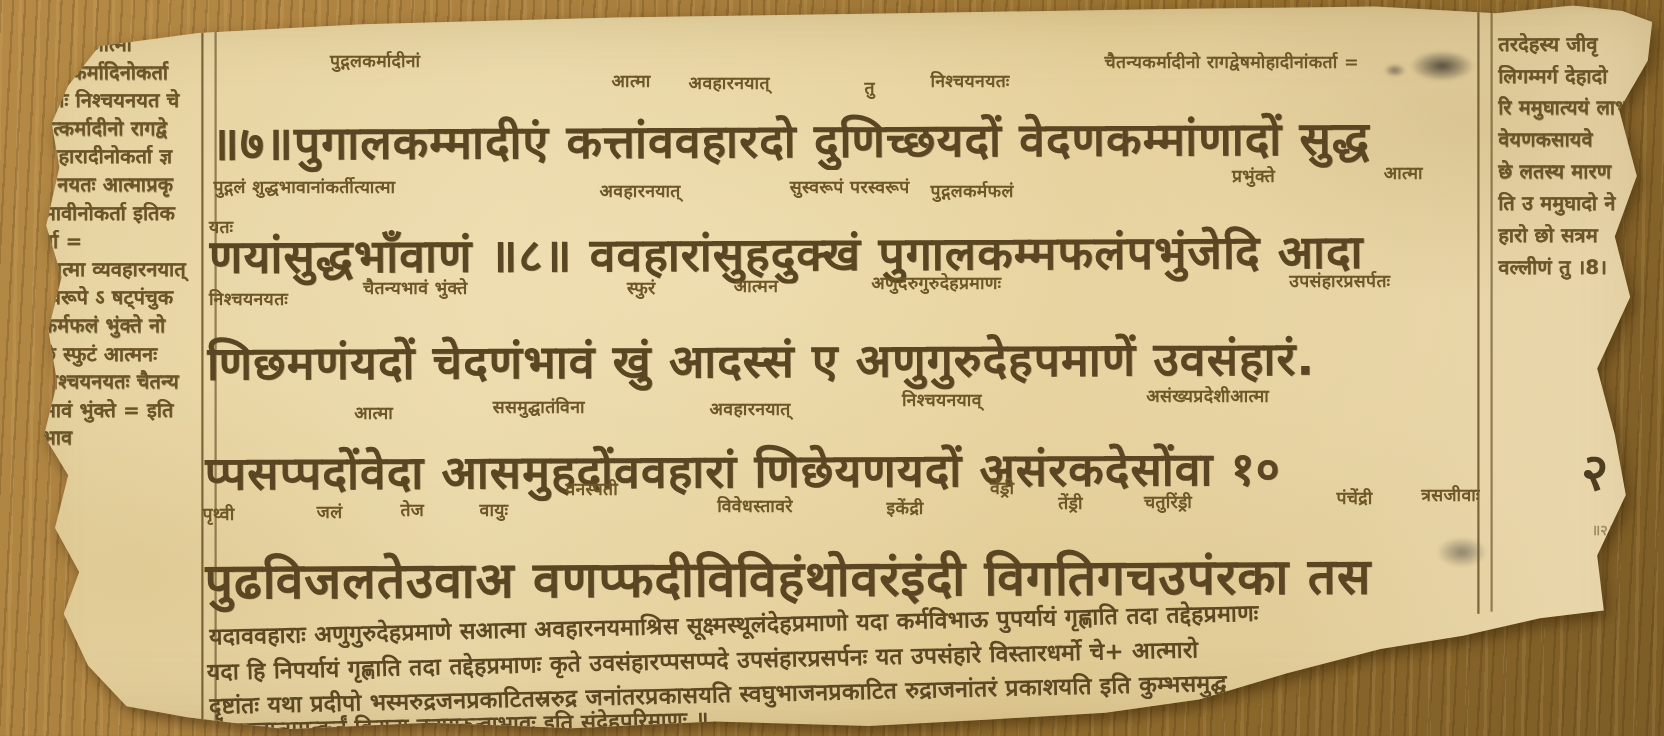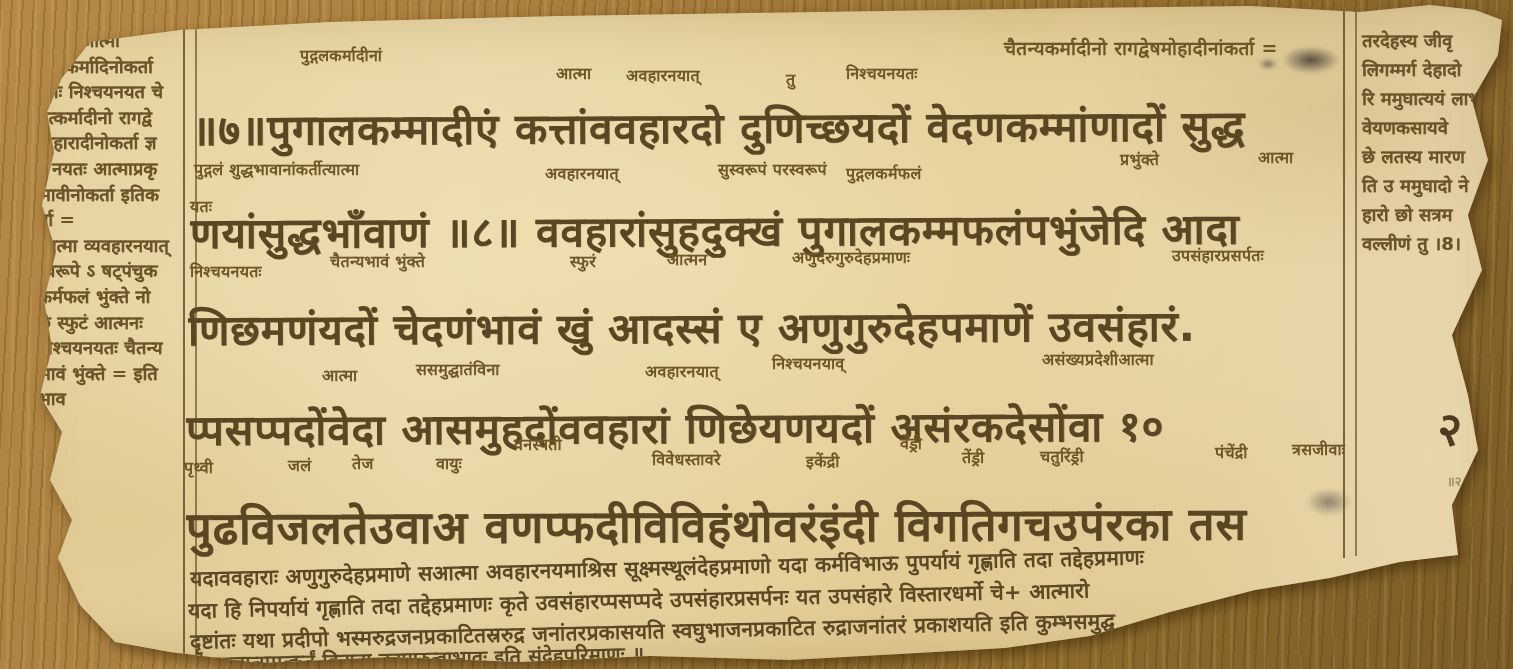--- a/index.html
+++ b/index.html
@@ -93,21 +93,21 @@
 छे लतस्य मारण
 ति उ ममुघादो ने
 हारो छो सत्रम
 वल्लीणं तु ।8।</div>
 
       <div class="gloss" style="left:300px;top:44px">पुद्गलकर्मादीनां</div>
       <div class="gloss" style="left:556px;top:62px">आत्मा</div>
       <div class="gloss" style="left:626px;top:64px">अवहारनयात्</div>
       <div class="gloss" style="left:786px;top:68px">तु</div>
       <div class="gloss" style="left:846px;top:62px">निश्चयनयतः</div>
-      <div class="gloss" style="left:1004px;top:35px;font-size:19px">चैतन्यकर्मादीनो रागद्वेषमोहादीनांकर्ता =</div>
+      <div class="gloss" style="left:1004px;top:45px;font-size:16px">चैतन्यकर्मादीनो रागद्वेषमोहादीनांकर्ता =</div>
 
       <div class="main-line" style="left:192px;top:100px">॥७॥पुगालकम्मादीएं कत्तांववहारदो दुणिच्छयदों वेदणकम्मांणादों सुद्ध</div>
 
       <div class="gloss" style="left:194px;top:158px">पुद्गलं शुद्धभावानांकर्तीत्यात्मा</div>
       <div class="gloss" style="left:190px;top:195px">यतः</div>
       <div class="gloss" style="left:545px;top:162px">अवहारनयात्</div>
       <div class="gloss" style="left:718px;top:158px">सुस्वरूपं परस्वरूपं</div>
       <div class="gloss" style="left:846px;top:162px">पुद्गलकर्मफलं</div>
       <div class="gloss" style="left:1120px;top:148px">प्रभुंक्ते</div>
       <div class="gloss" style="left:1258px;top:146px">आत्मा</div>
@@ -117,30 +117,30 @@
       <div class="gloss" style="left:190px;top:260px">निश्चयनयतः</div>
       <div class="gloss" style="left:330px;top:250px">चैतन्यभावं भुंक्ते</div>
       <div class="gloss" style="left:570px;top:250px">स्फुरं</div>
       <div class="gloss" style="left:667px;top:248px">आत्मन</div>
       <div class="gloss" style="left:792px;top:246px">अणुदरुगुरुदेहप्रमाणः</div>
       <div class="gloss" style="left:1172px;top:244px">उपसंहारप्रसर्पतः</div>
 
       <div class="main-line" style="left:188px;top:300px">णिछमणंयदों चेदणंभावं खुं आदस्सं ए अणुगुरुदेहपमाणें उवसंहारं.</div>
 
       <div class="gloss" style="left:322px;top:364px">आत्मा</div>
-      <div class="gloss" style="left:416px;top:358px">ससमुद्घातंविना</div>
+      <div class="gloss" style="left:448px;top:358px">ससमुद्घातंविना</div>
       <div class="gloss" style="left:645px;top:360px">अवहारनयात्</div>
-      <div class="gloss" style="left:772px;top:352px">निश्चयनयाव्</div>
+      <div class="gloss" style="left:820px;top:352px">निश्चयनयाव्</div>
       <div class="gloss" style="left:1042px;top:348px">असंख्यप्रदेशीआत्मा</div>
 
       <div class="main-line" style="left:186px;top:400px">प्पसप्पदोंवेदा आसमुहदोंववहारां णिछेयणयदों असंरकदेसोंवा १०</div>
 
       <div class="gloss" style="left:184px;top:456px">पृथ्वी</div>
       <div class="gloss" style="left:288px;top:454px">जलं</div>
-      <div class="gloss" style="left:352px;top:452px">तेज</div>
+      <div class="gloss" style="left:364px;top:452px">तेज</div>
       <div class="gloss" style="left:436px;top:452px">वायुः</div>
       <div class="gloss" style="left:514px;top:433px">वनस्पती</div>
       <div class="gloss" style="left:652px;top:448px">विवेधस्तावरे</div>
       <div class="gloss" style="left:806px;top:450px">इकेंद्री</div>
       <div class="gloss" style="left:900px;top:432px">वेंड्री</div>
       <div class="gloss" style="left:962px;top:446px">तेंड्री</div>
       <div class="gloss" style="left:1040px;top:445px">चतुरिंड्री</div>
       <div class="gloss" style="left:1215px;top:441px">पंचेंद्री</div>
       <div class="gloss" style="left:1292px;top:438px">त्रसजीवाः</div>
 

